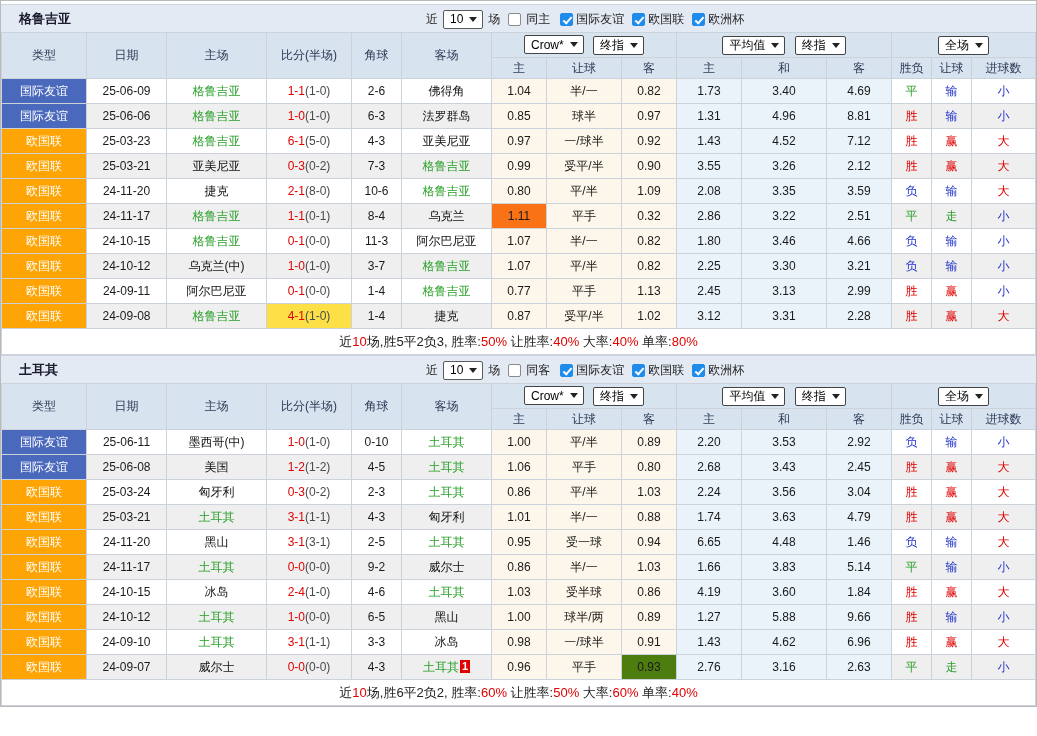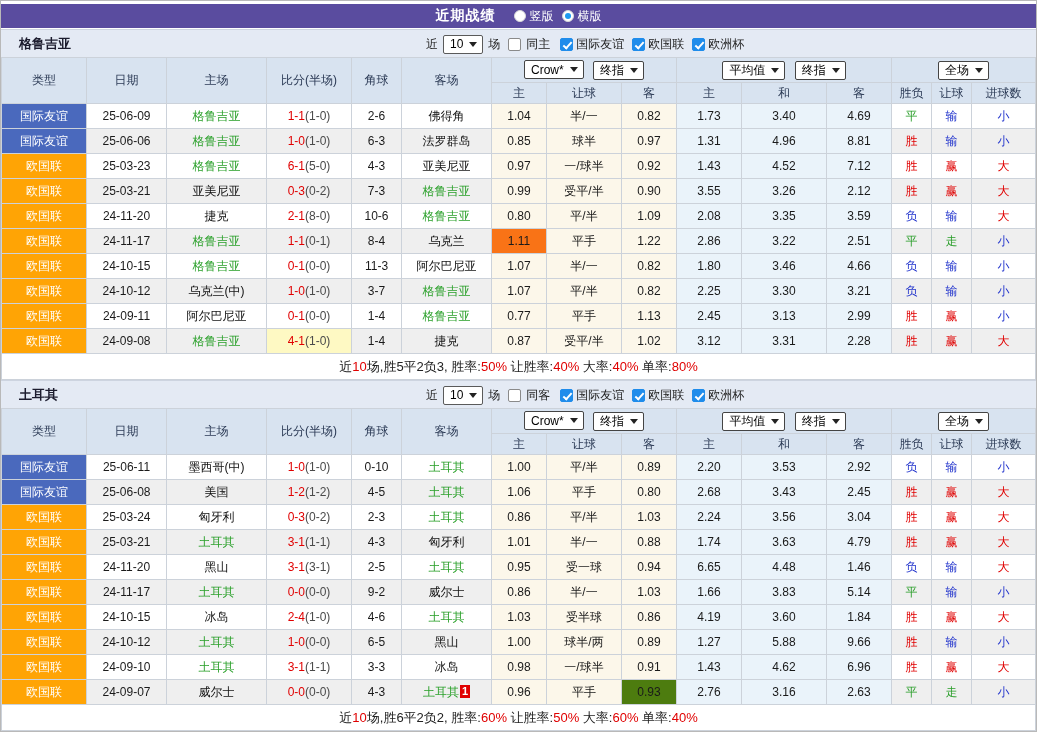--- a/index.html
+++ b/index.html
@@ -37,27 +37,20 @@
   .score { color: #e00000; text-align: right; }
   .half { color: #4a4a4a; }
   .badge1 { display: inline-block; background: #e00000; color: #fff; font-size: 11px; font-weight: bold; padding: 0 2px; line-height: 13px; margin-left: 1px; vertical-align: 1px; }
   td.summary { height: 26px; background: #fff; font-size: 13px; color: #222; }
   td.summary .r { color: #e00000; }
 </style>
 </head>
 <body>
 
 <div class="page">
-  <div class="titlebar">
-    <span class="title">近期战绩</span>
-    <span class="radio" id="radio-v"></span>
-    <span class="radio-label">竖版</span>
-    <span class="radio checked" id="radio-h"></span>
-    <span class="radio-label">横版</span>
-  </div>
   <div id="sections">
       <div class="filterbar">
         <span class="team">格鲁吉亚</span>
         <span class="filters">
           <span class="txt">近</span>
           <span class="sel">
             <span>10</span>
             <span class="caret"></span>
           </span>
           <span class="txt">场</span>
@@ -216,21 +209,21 @@
           </tr>
           <tr>
             <td class="type" style="background:#ffa405">欧国联</td>
             <td style="background:#efefef">24-11-17</td>
             <td style="background:#efefef"><span class="tname green">格鲁吉亚</span></td>
             <td style="background:#efefef"><span class="score">1-1</span><span class="half">(0-1)</span></td>
             <td style="background:#efefef">8-4</td>
             <td style="background:#efefef"><span class="tname">乌克兰</span></td>
             <td style="background:#f97316">1.11</td>
             <td style="background:#fcf7ea">平手</td>
-            <td style="background:#fcf7ea">1.22</td>
+            <td style="background:#fcf7ea">0.32</td>
             <td style="background:#eaf3fa">2.86</td>
             <td style="background:#eaf3fa">3.22</td>
             <td style="background:#eaf3fa">2.51</td>
             <td style="background:#efefef;color:#2a9e2a">平</td>
             <td style="background:#efefef;color:#2a9e2a">走</td>
             <td style="background:#efefef;color:#2133cc">小</td>
           </tr>
           <tr>
             <td class="type" style="background:#ffa405">欧国联</td>
             <td style="background:#ffffff">24-10-15</td>
@@ -279,21 +272,21 @@
             <td style="background:#eaf3fa">3.13</td>
             <td style="background:#eaf3fa">2.99</td>
             <td style="background:#ffffff;color:#e00000">胜</td>
             <td style="background:#ffffff;color:#e00000">赢</td>
             <td style="background:#ffffff;color:#2133cc">小</td>
           </tr>
           <tr>
             <td class="type" style="background:#ffa405">欧国联</td>
             <td style="background:#efefef">24-09-08</td>
             <td style="background:#efefef"><span class="tname green">格鲁吉亚</span></td>
-            <td style="background:#fef9c3"><span class="score">4-1</span><span class="half">(1-0)</span></td>
+            <td style="background:#fde047"><span class="score">4-1</span><span class="half">(1-0)</span></td>
             <td style="background:#efefef">1-4</td>
             <td style="background:#efefef"><span class="tname">捷克</span></td>
             <td style="background:#fcf7ea">0.87</td>
             <td style="background:#fcf7ea">受平/半</td>
             <td style="background:#fcf7ea">1.02</td>
             <td style="background:#eaf3fa">3.12</td>
             <td style="background:#eaf3fa">3.31</td>
             <td style="background:#eaf3fa">2.28</td>
             <td style="background:#efefef;color:#e00000">胜</td>
             <td style="background:#efefef;color:#e00000">赢</td>

